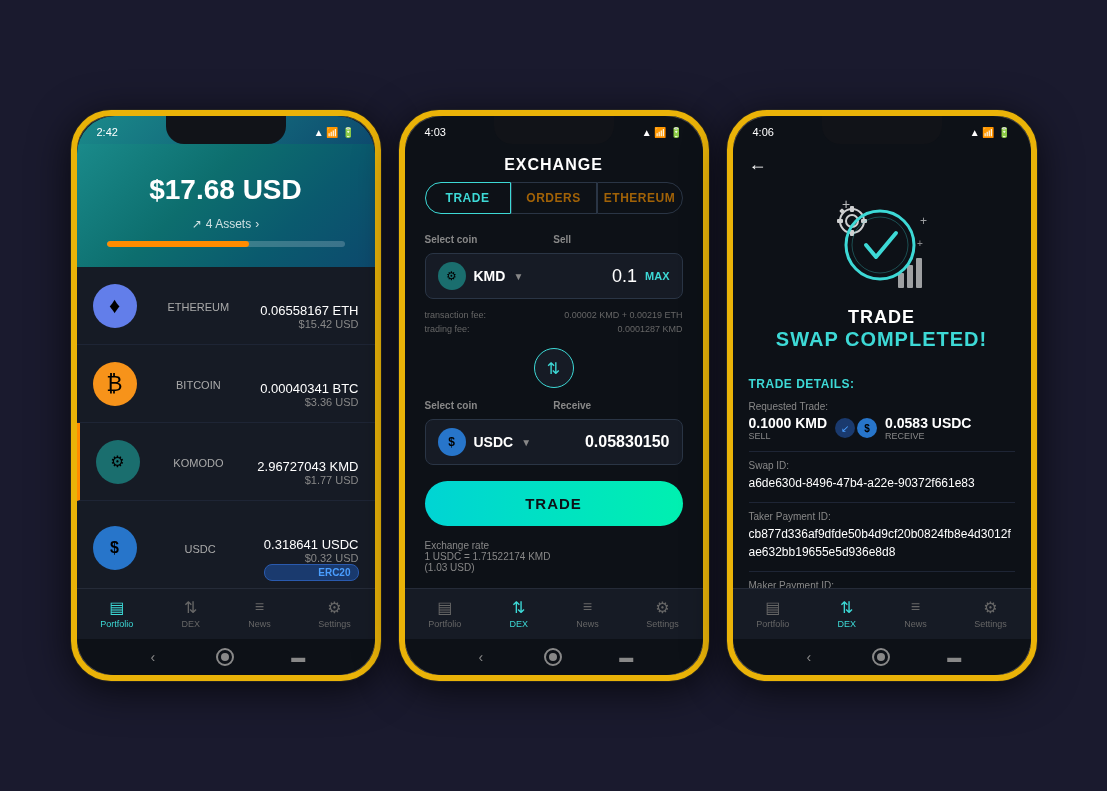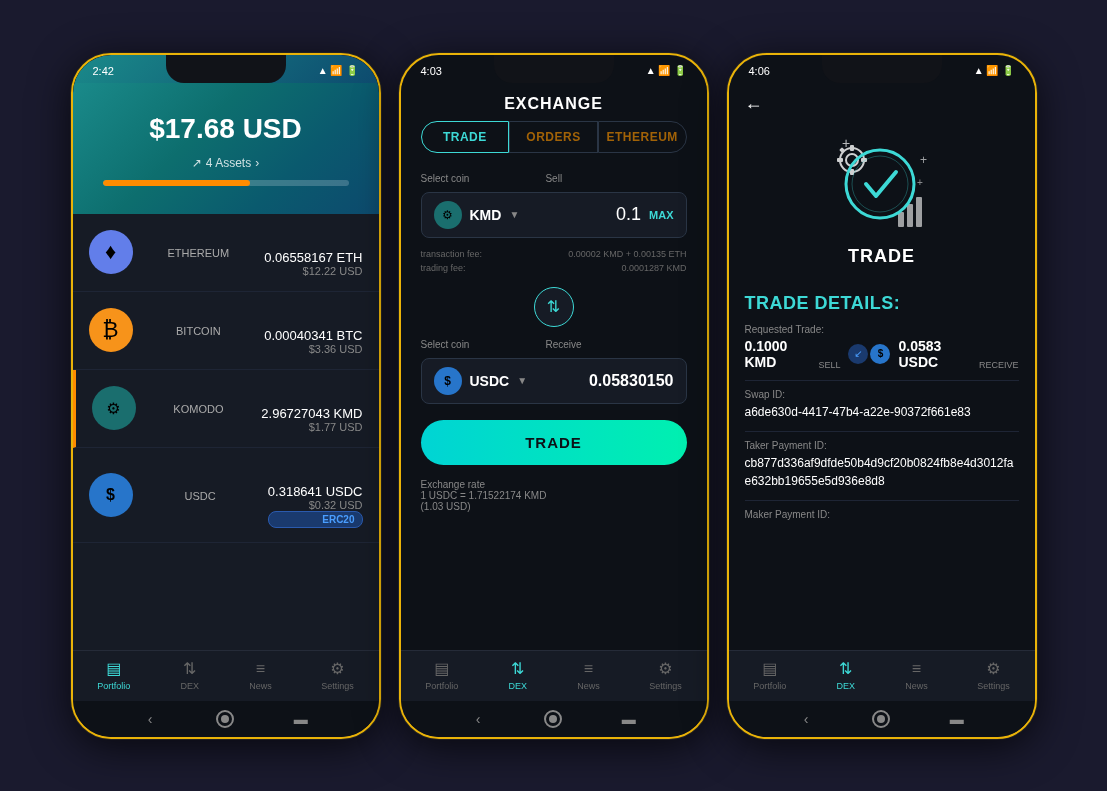--- a/index.html
+++ b/index.html
@@ -11,24 +11,24 @@
       align-items: center;
       justify-content: center;
       gap: 18px;
       font-family: 'Arial', sans-serif;
       overflow: hidden;
     }
 
     
     .phone {
       width: 310px;
-      height: 686px;
+      height: 571px;
       background: #111318;
       border-radius: 40px;
-      border: 2px solid #eab308;
+      border: 6px solid #eab308;
       box-shadow: 0 0 0 1px #222, 0 8px 40px rgba(0,0,0,0.7), inset 0 0 0 1px #444;
       position: relative;
       overflow: hidden;
       display: flex;
       flex-direction: column;
     }
 
     .phone-notch {
       position: absolute;
       top: 0;
@@ -117,21 +117,21 @@
       display: flex;
       align-items: center;
       justify-content: center;
       color: #888;
       font-size: 14px;
     }
 
     
     .phone1-header {
       background: linear-gradient(135deg, #1a8a8a 0%, #0d6e6e 40%, #0a5a6e 70%, #0d4a6e 100%);
-      padding: 30px 20px 28px;
+      padding: 30px 20px 20px;
       text-align: center;
       position: relative;
     }
 
     .portfolio-amount {
       font-size: 28px;
       font-weight: bold;
       color: #fff;
       margin-bottom: 8px;
     }
@@ -284,20 +284,21 @@
       padding: 8px 20px;
       display: flex;
       flex-direction: column;
       gap: 8px;
     }
 
     .field-label {
       font-size: 10px;
       color: #888;
       margin-bottom: 4px;
+      font-weight: bold;
     }
 
     .coin-selector {
       display: flex;
       align-items: center;
       background: #161b25;
       border: 1px solid #2a3545;
       border-radius: 8px;
       padding: 8px 12px;
       gap: 8px;
@@ -458,21 +459,21 @@
       color: #3dd9d6;
       letter-spacing: 1px;
     }
 
     .trade-details-section {
       padding: 10px 16px;
       flex: 1;
     }
 
     .details-title {
-      font-size: 18px;
+      font-size: 12px;
       font-weight: bold;
       color: #3dd9d6;
       margin-bottom: 10px;
       letter-spacing: 0.5px;
     }
 
     .detail-row {
       margin-bottom: 10px;
     }
 
@@ -491,22 +492,21 @@
 
     .trade-amounts {
       display: flex;
       align-items: center;
       gap: 8px;
       margin-top: 2px;
     }
 
     .trade-amount-box {
       display: flex;
-      flex-direction: row;
-      align-items: flex-end;
+      flex-direction: column;
     }
 
     .trade-amount-num {
       font-size: 14px;
       color: #fff;
       font-weight: bold;
     }
 
     .trade-side-label {
       font-size: 9px;
@@ -579,21 +579,21 @@
 
     <div class="coin-list">
 
       <div class="coin-item">
         <div class="coin-icon eth">♦</div>
         <div class="coin-info">
           <span class="coin-name">ETHEREUM</span>
         </div>
         <div class="coin-balance">
           <div class="coin-amount">0.06558167 ETH</div>
-          <div class="coin-usd">$12.22 USD</div>
+          <div class="coin-usd">$15.42 USD</div>
         </div>
       </div>
 
       <div class="coin-item">
         <div class="coin-icon btc">₿</div>
         <div class="coin-info">
           <span class="coin-name">BITCOIN</span>
         </div>
         <div class="coin-balance">
           <div class="coin-amount">0.00040341 BTC</div>
@@ -689,21 +689,21 @@
             <div class="coin-selector-icon" style="font-size:12px;">⚙</div>
             <span class="coin-selector-name">KMD</span>
             <span class="coin-selector-arrow">▼</span>
             <div class="sell-input-container">
               <span class="sell-input">0.1</span>
               <span class="max-btn">MAX</span>
             </div>
           </div>
           <div class="fee-info" style="margin-top:9px;">
             <span>transaction fee:</span>
-            <span style="float:right;">0.00002 KMD + 0.00135 ETH</span>
+            <span style="float:right;">0.00002 KMD + 0.00219 ETH</span>
           </div>
           <div class="fee-info">
             <span>trading fee:</span>
             <span style="float:right;">0.0001287 KMD</span>
           </div>
         </div>
 
         <div class="swap-btn-center">
           <div class="swap-icon-btn">⇅</div>
         </div>
@@ -808,20 +808,21 @@
             <circle cx="58" cy="50" r="28" fill="none" stroke="#3dd9d6" stroke-width="1" opacity="0.3"></circle>
             <polyline points="44,50 54,62 74,38" fill="none" stroke="#3dd9d6" stroke-width="4" stroke-linecap="round" stroke-linejoin="round"></polyline>
 
             <text x="20" y="14" fill="white" font-size="14" opacity="0.7">+</text>
             <text x="98" y="30" fill="white" font-size="12" opacity="0.6">+</text>
             <text x="95" y="52" fill="white" font-size="10" opacity="0.5">+</text>
           </svg>
         </div>
 
         <div class="trade-label">TRADE</div>
+        <div class="swap-completed">SWAP COMPLETED!</div>
       </div>
 
       <div class="trade-details-section">
         <div class="details-title">TRADE DETAILS:</div>
 
         <div class="detail-row">
           <div class="detail-row-label">Requested Trade:</div>
           <div class="trade-amounts">
             <div class="trade-amount-box">
               <span class="trade-amount-num">0.1000 KMD</span>
@@ -835,21 +836,21 @@
               <span class="trade-amount-num">0.0583 USDC</span>
               <span class="trade-side-label">RECEIVE</span>
             </div>
           </div>
         </div>
 
         <div class="separator"></div>
 
         <div class="detail-row">
           <div class="detail-row-label">Swap ID:</div>
-          <div class="detail-row-value">a6de630d-4417-47b4-a22e-90372f661e83</div>
+          <div class="detail-row-value">a6de630d-8496-47b4-a22e-90372f661e83</div>
         </div>
 
         <div class="separator"></div>
 
         <div class="detail-row">
           <div class="detail-row-label">Taker Payment ID:</div>
           <div class="detail-row-value">cb877d336af9dfde50b4d9cf20b0824fb8e4d3012fae632bb19655e5d936e8d8</div>
         </div>
 
         <div class="separator"></div>

